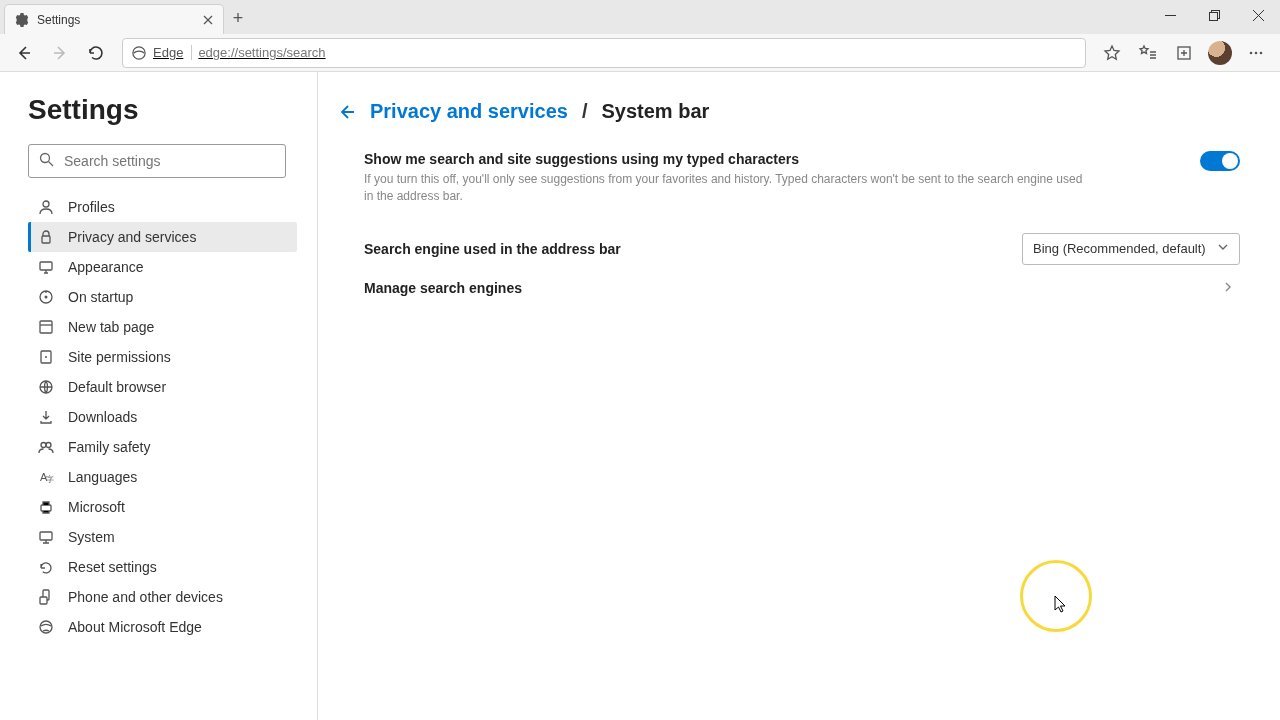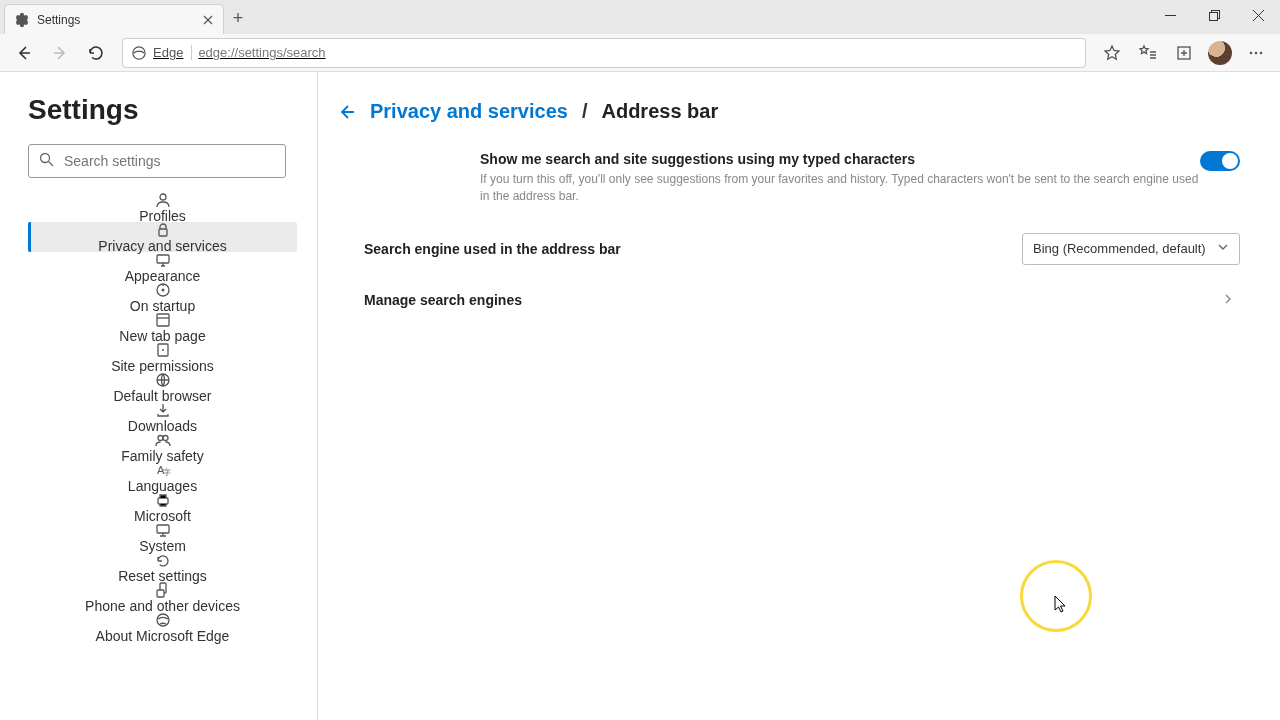--- a/index.html
+++ b/index.html
@@ -30,49 +30,49 @@
 .addressbar .site-name { font-size:13px; color:#555; border-right:1px solid #ccc; padding-right:8px; }
 .addressbar .url { font-size:13px; color:#777; }
 
 .content { display:flex; height:calc(720px - 34px - 38px); }
 .sidebar { width:318px; border-right:1px solid #ddd; padding:22px 20px 20px 28px; }
 .sidebar h1 { font-size:28px; font-weight:600; margin-bottom:18px; color:#222; }
 .search-box { display:flex; align-items:center; gap:10px; width:258px; height:34px;
   border:1px solid #999; border-radius:3px; padding:0 10px; margin-bottom:14px; }
 .search-box input { border:none; outline:none; flex:1; font-size:14px; color:#666; background:transparent; }
 .nav { list-style:none; }
-.nav li { display:flex; align-items:center; height:30px; padding:0 10px;
-  font-size:14px; color:#333; cursor:pointer; border-radius:2px;flex-direction:column; }
+.nav li { display:flex; align-items:center; gap:14px; height:30px; padding:0 10px;
+  font-size:14px; color:#333; cursor:pointer; border-radius:2px; }
 .nav li.active { background:#eaeaea; border-left:3px solid #0078d4; padding-left:7px; }
 .nav .icon { width:16px; height:16px; flex-shrink:0; display:flex; align-items:center; justify-content:center; }
 
 .main { flex:1; padding:28px 40px 28px 18px; position:relative; }
 .breadcrumb { display:flex; align-items:center; gap:14px; margin-bottom:28px; }
 .back-arrow { width:20px; height:20px; cursor:pointer; color:#0078d4; }
 .crumb-link { color:#0078d4; font-size:20px; font-weight:600; cursor:pointer; }
 .crumb-sep { font-size:20px; color:#333; font-weight:600; }
 .crumb-current { font-size:20px; font-weight:600; color:#222; }
 
 .setting-row { margin-left:28px; margin-bottom:14px; }
-.row1 { display:flex; align-items:flex-start; justify-content:flex-end; }
+.row1 { display:flex; align-items:flex-start; justify-content:space-between; }
 .row1 .lbl { font-size:14px; font-weight:600; color:#222; }
 .row1 .desc { font-size:12px; color:#888; max-width:720px; margin-top:4px; line-height:1.4; }
 .toggle { width:40px; height:20px; background:#0078d4; border-radius:10px; position:relative;
   cursor:pointer; flex-shrink:0; }
 .toggle::after { content:""; position:absolute; right:2px; top:2px; width:16px; height:16px;
   background:#fff; border-radius:50%; }
 
 .row2 { display:flex; align-items:center; justify-content:space-between; margin-top:28px; }
 .row2 .lbl { font-size:14px; font-weight:600; color:#222; }
 .dropdown { min-width:218px; height:32px; border:1px solid #bbb; border-radius:3px;
   display:flex; align-items:center; justify-content:space-between; padding:0 10px;
   font-size:13px; cursor:pointer; background:#fff; color:#333; }
 .dropdown .chev { color:#666; }
 
-.row3 { display:flex; align-items:center; justify-content:space-between; margin-top:26px;
+.row3 { display:flex; align-items:center; justify-content:space-between; margin-top:14px;
   cursor:pointer; padding-right:6px; }
 .row3 .lbl { font-size:14px; font-weight:600; color:#222; }
 .row3 .chev { color:#888; }
 
 .highlight-ring { position:absolute; left:702px; top:488px; width:72px; height:72px;
   border:3px solid #f7d93c; border-radius:50%; pointer-events:none; }
 .cursor { position:absolute; left:736px; top:523px; pointer-events:none; }
 
 .avatar-img { width:24px; height:24px; border-radius:50%;
   background:radial-gradient(circle at 35% 30%, #d9b28f 0 38%, #5b4030 38% 100%); }
@@ -323,21 +323,21 @@
 
   <div class="main">
     <div class="breadcrumb">
       <span class="back-arrow">
         <svg width="20" height="20" viewBox="0 0 20 20">
             <path fill="none" stroke="#0078d4" stroke-width="1.8" d="M12 4 6 10l6 6M6 10h12"></path>
           </svg>
       </span>
       <span class="crumb-link">Privacy and services</span>
       <span class="crumb-sep">/</span>
-      <span class="crumb-current">Address bar</span>
+      <span class="crumb-current">System bar</span>
     </div>
 
     <div class="setting-row row1">
       <div>
         <div class="lbl">Show me search and site suggestions using my typed characters</div>
         <div class="desc">If you turn this off, you'll only see suggestions from your favorites and history. Typed characters won't be sent to the search engine used in the address bar.</div>
       </div>
       <div class="toggle"></div>
     </div>
 

